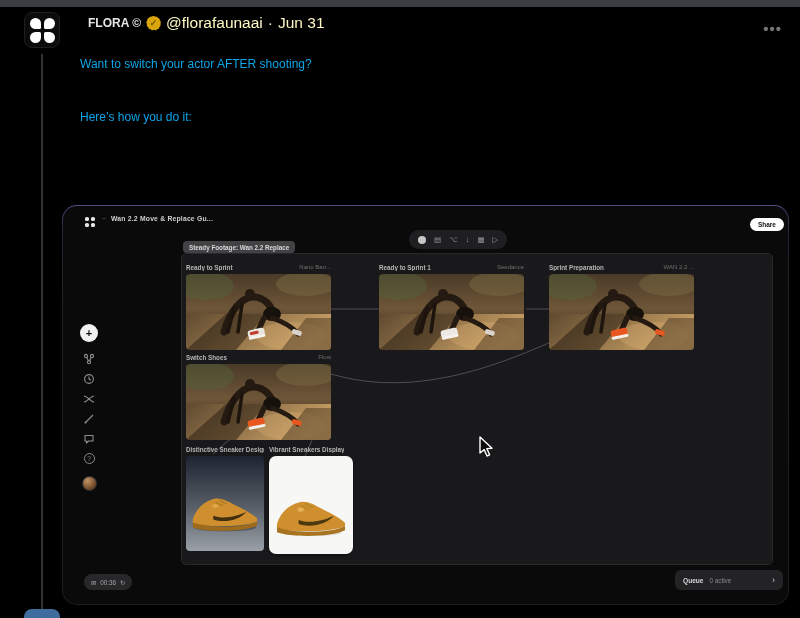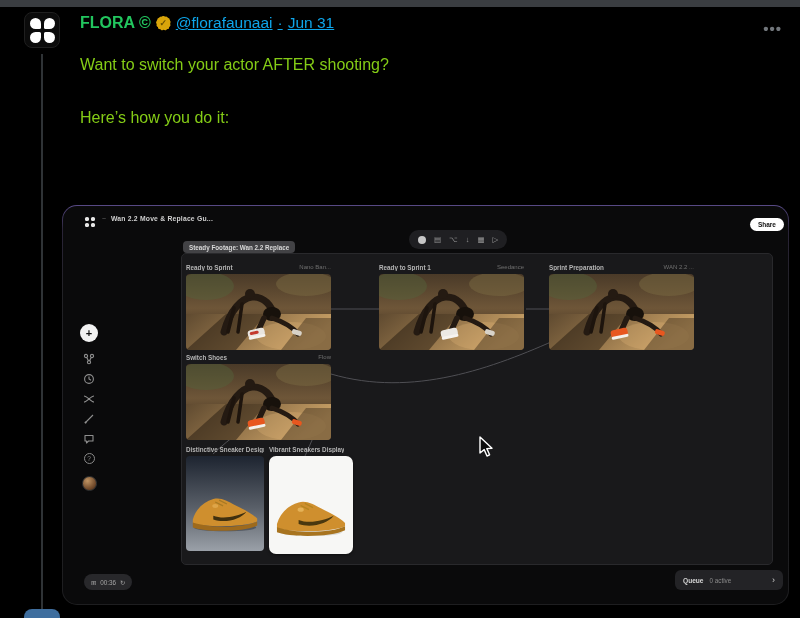--- a/index.html
+++ b/index.html
@@ -18,30 +18,30 @@
   }
   .logo-grid { display:grid; grid-template-columns:11px 11px; grid-template-rows:11px 11px; gap:3px; }
   .logo-grid i { background:#fff; display:block; }
   .logo-grid i:nth-child(1){ border-radius:50% 50% 14% 50%; }
   .logo-grid i:nth-child(2){ border-radius:50% 50% 50% 14%; }
   .logo-grid i:nth-child(3){ border-radius:50% 14% 50% 50%; }
   .logo-grid i:nth-child(4){ border-radius:14% 50% 50% 50%; }
   .thread-line { position:absolute; left:41px; top:54px; bottom:0; width:2px; background:#2f3336; }
   .content { position:absolute; left:80px; top:12px; width:704px; }
   .head-row { display:flex; align-items:center; gap:5px; height:22px; }
-  .name { font-size:16px; font-weight:bold; color:#22c55e; white-space:nowrap; }
+  .name { font-size:12px; font-weight:bold; color:#e5e5e5; white-space:nowrap;margin-left:8px; }
   .badge {
     width:15px; height:15px; border-radius:50%; background:#d9a50a;
     display:inline-flex; align-items:center; justify-content:center;
     font-size:9px; color:#6b5200; font-weight:bold;
     clip-path: polygon(50% 0%, 62% 6%, 75% 3%, 82% 14%, 95% 18%, 95% 31%, 100% 42%, 96% 55%, 100% 67%, 90% 76%, 88% 89%, 75% 91%, 66% 100%, 53% 95%, 40% 100%, 31% 91%, 18% 90%, 14% 77%, 3% 70%, 6% 57%, 0% 45%, 7% 34%, 5% 20%, 17% 15%, 24% 4%, 38% 6%);
   }
-  .meta { font-size:15.5px; color:#0ea5e9; white-space:nowrap;text-decoration:underline; }
+  .meta { font-size:15.5px; color:#fef9c3; white-space:nowrap; }
   .more { position:absolute; right:18px; top:20px; color:#71767b; font-size:15px; letter-spacing:1px; font-weight:bold; cursor:pointer; }
-  .body-text p { margin:0; font-size:16px; line-height:21px; color:#84cc16; }
+  .body-text p { margin:0; font-size:12px; line-height:21px; color:#0ea5e9; }
   .p1 { margin-top:20px !important; }
   .p2 { margin-top:34px !important; }
   .p3 { margin-top:32px !important; }
 
   
   .media-wrap {
     position:absolute; left:62px; top:205px; width:727px; height:400px;
     border-radius:15px; padding:1px;
     background:linear-gradient(180deg, #584a86 0%, #2a2438 6%, #222226 22%, #1e1e20 100%);
   }

